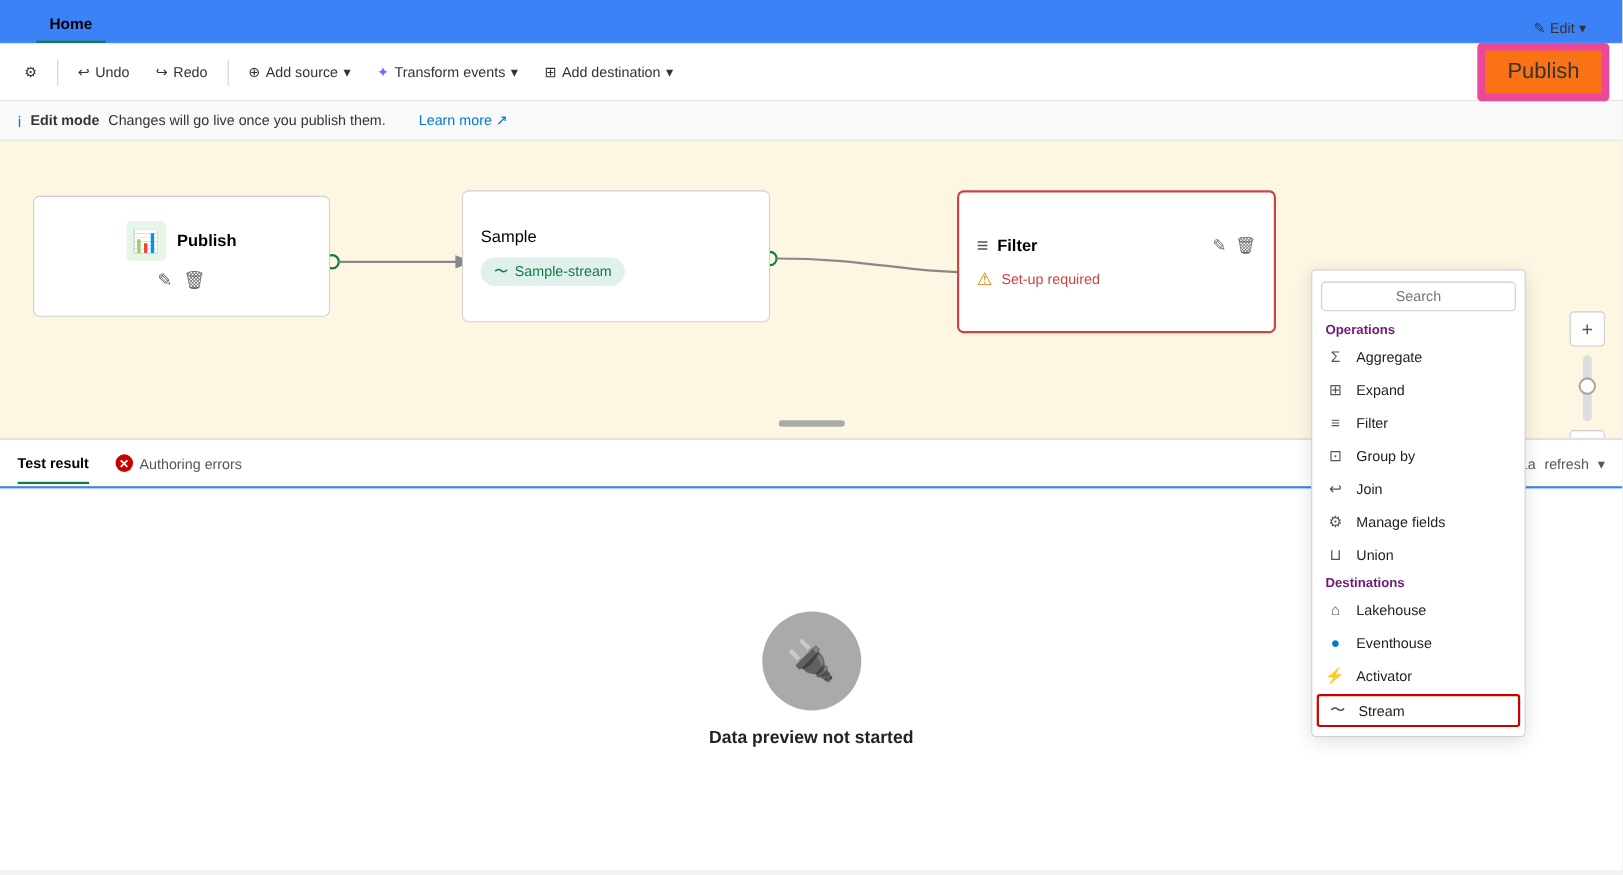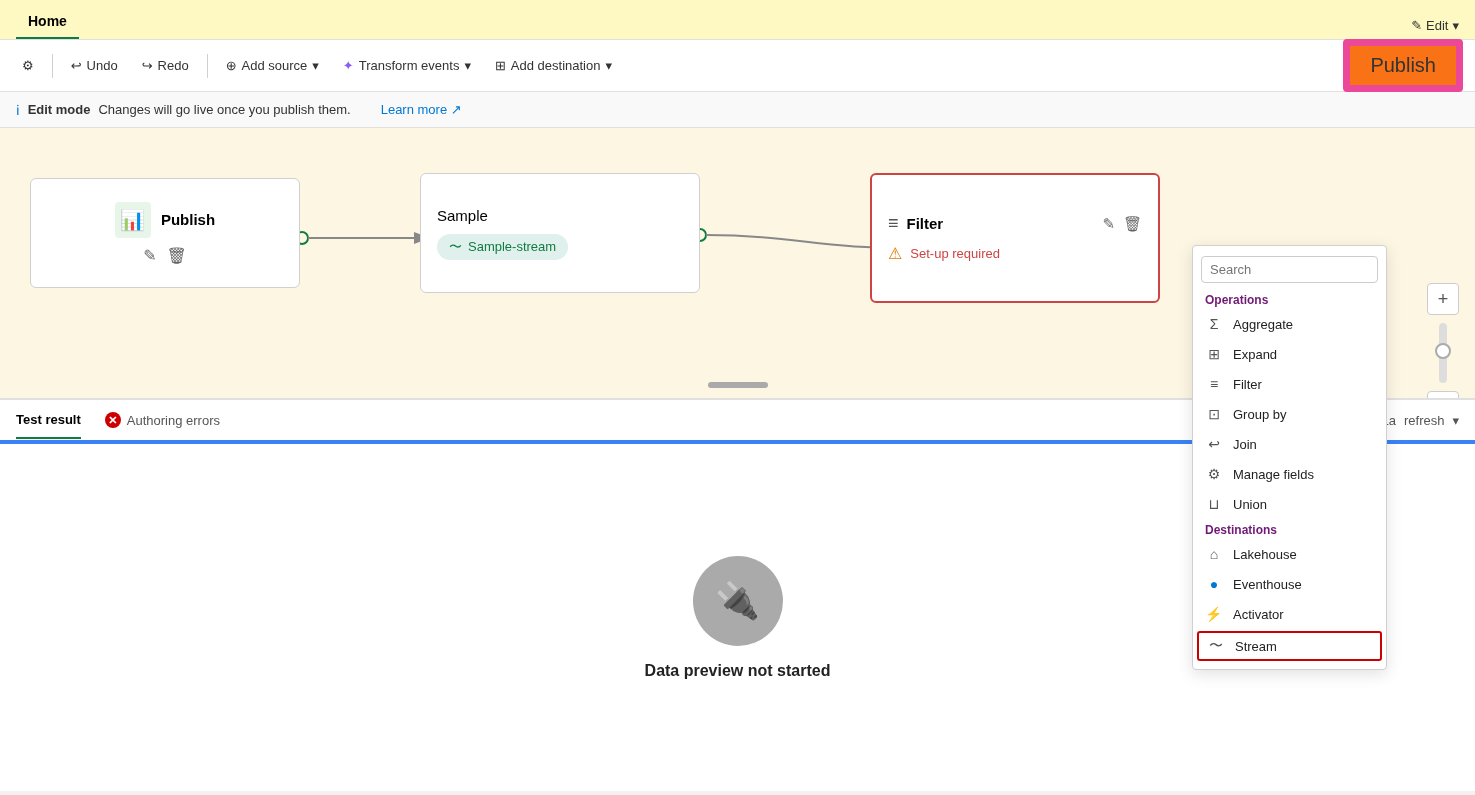--- a/index.html
+++ b/index.html
@@ -1,24 +1,24 @@
 <!DOCTYPE html>
 <html><head>
   <meta charset="utf-8">
   <style>
     * { box-sizing: border-box; margin: 0; padding: 0; font-family: 'Segoe UI', sans-serif; }
     body { width: 1475px; height: 795px; overflow: hidden; background: #f3f2f1; }
 
     
     .title-bar {
       height: 40px;
-      background: #fef9c3;
+      background: #3b82f6;
       display: flex;
       align-items: flex-end;
-      padding: 0 16px;
+      padding: 0 33px;
       border-bottom: 1px solid #e0e0e0;
     }
     .title-tab {
       font-size: 14px;
       font-weight: 600;
       color: #000;
       padding: 8px 12px;
       border-bottom: 2px solid #107c41;
       margin-right: 4px;
     }
@@ -218,21 +218,21 @@
     .bottom-panel {
       height: calc(795px - 40px - 52px - 36px - 270px - 4px);
       background: #fff;
       border-top: 2px solid #e0e0e0;
       display: flex;
       flex-direction: column;
     }
     .bottom-tabs {
       display: flex;
       align-items: center;
-      border-bottom: 4px solid #3b82f6;
+      border-bottom: 2px solid #3b82f6;
       padding: 0 16px;
       height: 44px;
       gap: 24px;
     }
     .tab-item {
       font-size: 13px;
       cursor: pointer;
       padding: 10px 0;
       color: #555;
       border-bottom: 2px solid transparent;
@@ -320,25 +320,26 @@
       background: #fff;
       border: 1px solid #d0d0d0;
       border-radius: 4px;
       box-shadow: 0 4px 16px rgba(0,0,0,0.12);
       z-index: 100;
       padding: 6px 0;
     }
     .dp-search {
       margin: 4px 8px 6px 8px;
       width: calc(100% - 16px);
-      padding: 5px 8px;
+      padding: 5px 20px;
       border: 1px solid #ccc;
       border-radius: 4px;
       font-size: 13px;
       outline: none;
+      text-align: center;
     }
     .dp-section-title {
       font-size: 12px;
       font-weight: 600;
       color: #701a75;
       padding: 4px 12px 2px 12px;
     }
     .dp-item {
       display: flex;
       align-items: center;

